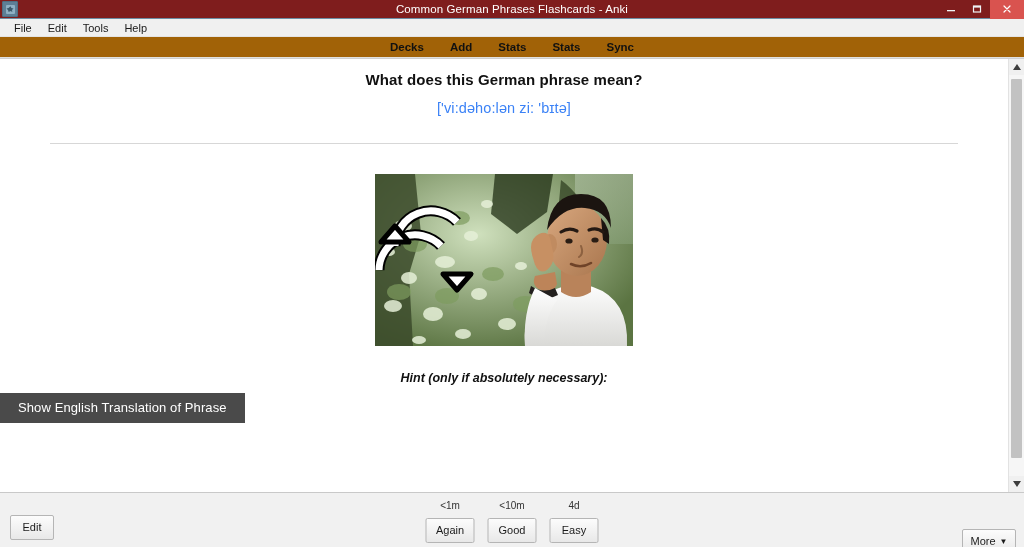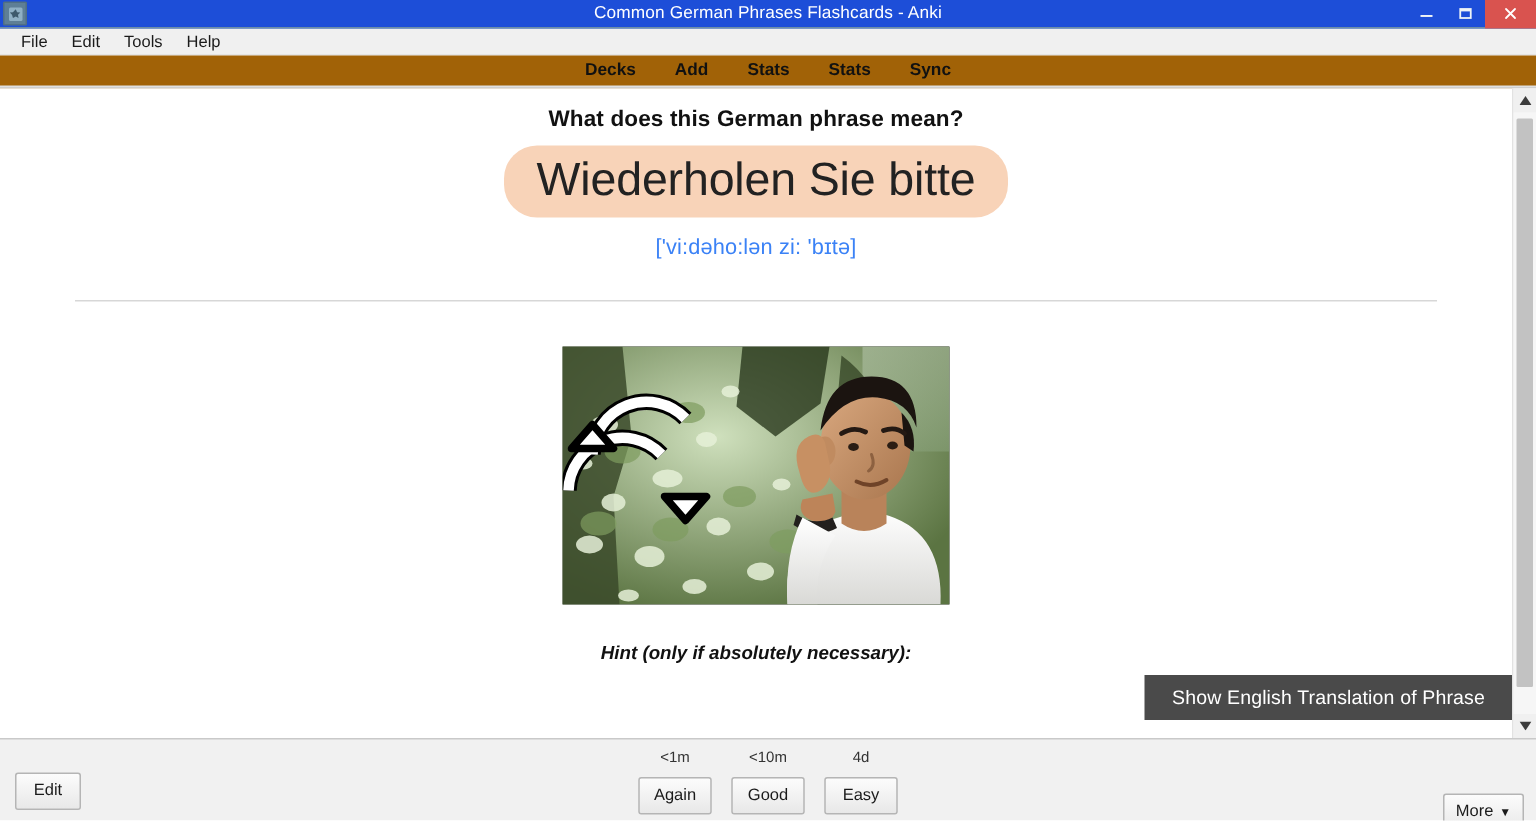--- a/index.html
+++ b/index.html
@@ -13,21 +13,21 @@
     position: relative;
     width: 1024px; height: 547px;
     display: flex; flex-direction: column;
     background: #ffffff;
   }
 
   
   .titlebar {
     position: relative;
     height: 19px;
-    background: #1d4ed8;
+    background: #7f1d1d;
     display: flex; align-items: center;
     flex: none;
     border-bottom: 1px solid #6d8ea5;
   }
   .titlebar-icon {
     width: 16px; height: 16px;
     margin-left: 2px;
     position: relative;
     background: #5e7f96;
     border: 1px solid #506f84;
@@ -149,21 +149,21 @@
   }
   .media svg { display: block; width: 100%; height: 100%; }
 
   .hint-label {
     margin-top: 25px;
     font-size: 12.5px;
     font-weight: bold;
     font-style: italic;
     color: #111111;
   }
-  .hint-row { margin-top: 8px; display: flex; justify-content: flex-end; }
+  .hint-row { margin-top: 8px; display: flex; justify-content: flex-start; }
   .hint-btn {
     background: #4a4a4a;
     color: #ffffff;
     border: none;
     font-size: 13px;
     font-family: "Liberation Sans", sans-serif;
     padding: 8px 18px 9px;
     line-height: 1;
     letter-spacing: .1px;
   }
@@ -286,23 +286,20 @@
     <div class="nav-item">Stats</div>
     <div class="nav-item">Sync</div>
   </div>
 
   <div class="cardwrap">
 
     <div class="cardarea">
 
       <div class="q-prompt">What does this German phrase mean?</div>
 
-      <div class="phrase-row">
-        <div class="phrase-pill">Wiederholen Sie bitte</div>
-      </div>
 
       <div class="ipa">['vi:dəho:lən zi: 'bɪtə]</div>
 
       <div class="divider"></div>
 
       <div class="media-row">
         <div class="media">
           <svg viewBox="0 0 258 172" preserveAspectRatio="none" aria-hidden="true">
             <defs>
               <linearGradient id="sky" x1="0" y1="0" x2="0" y2="1">

